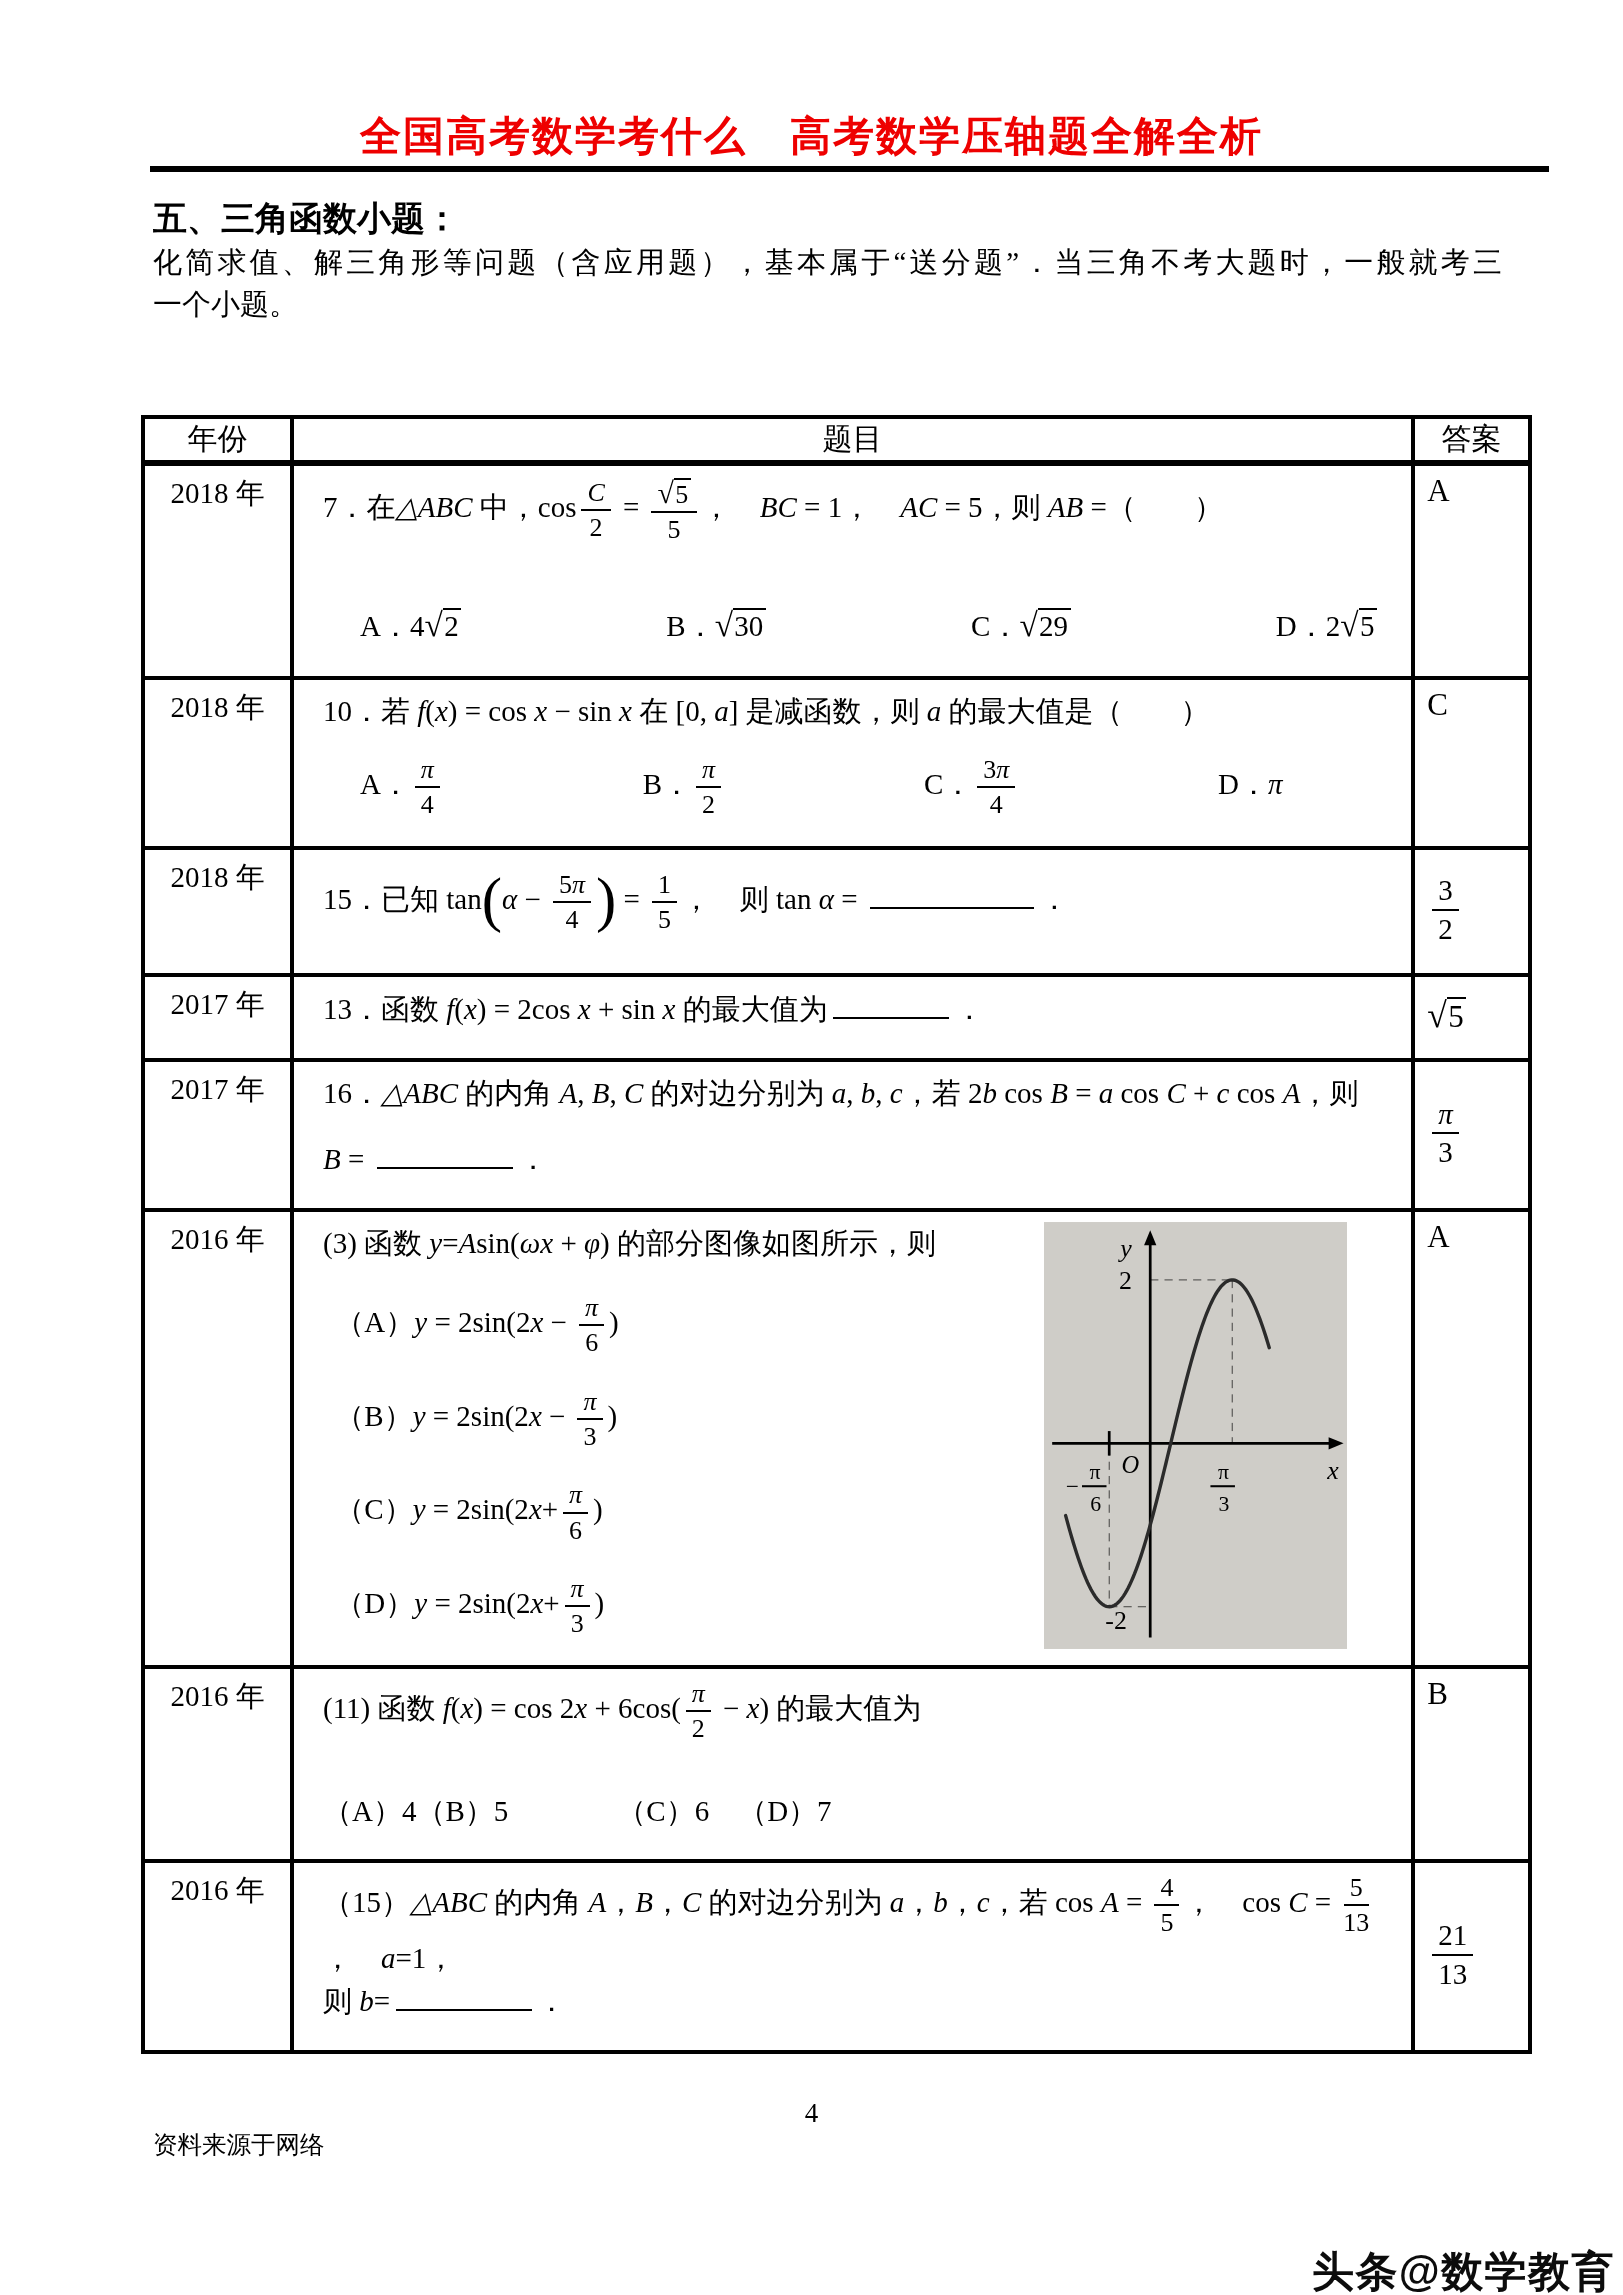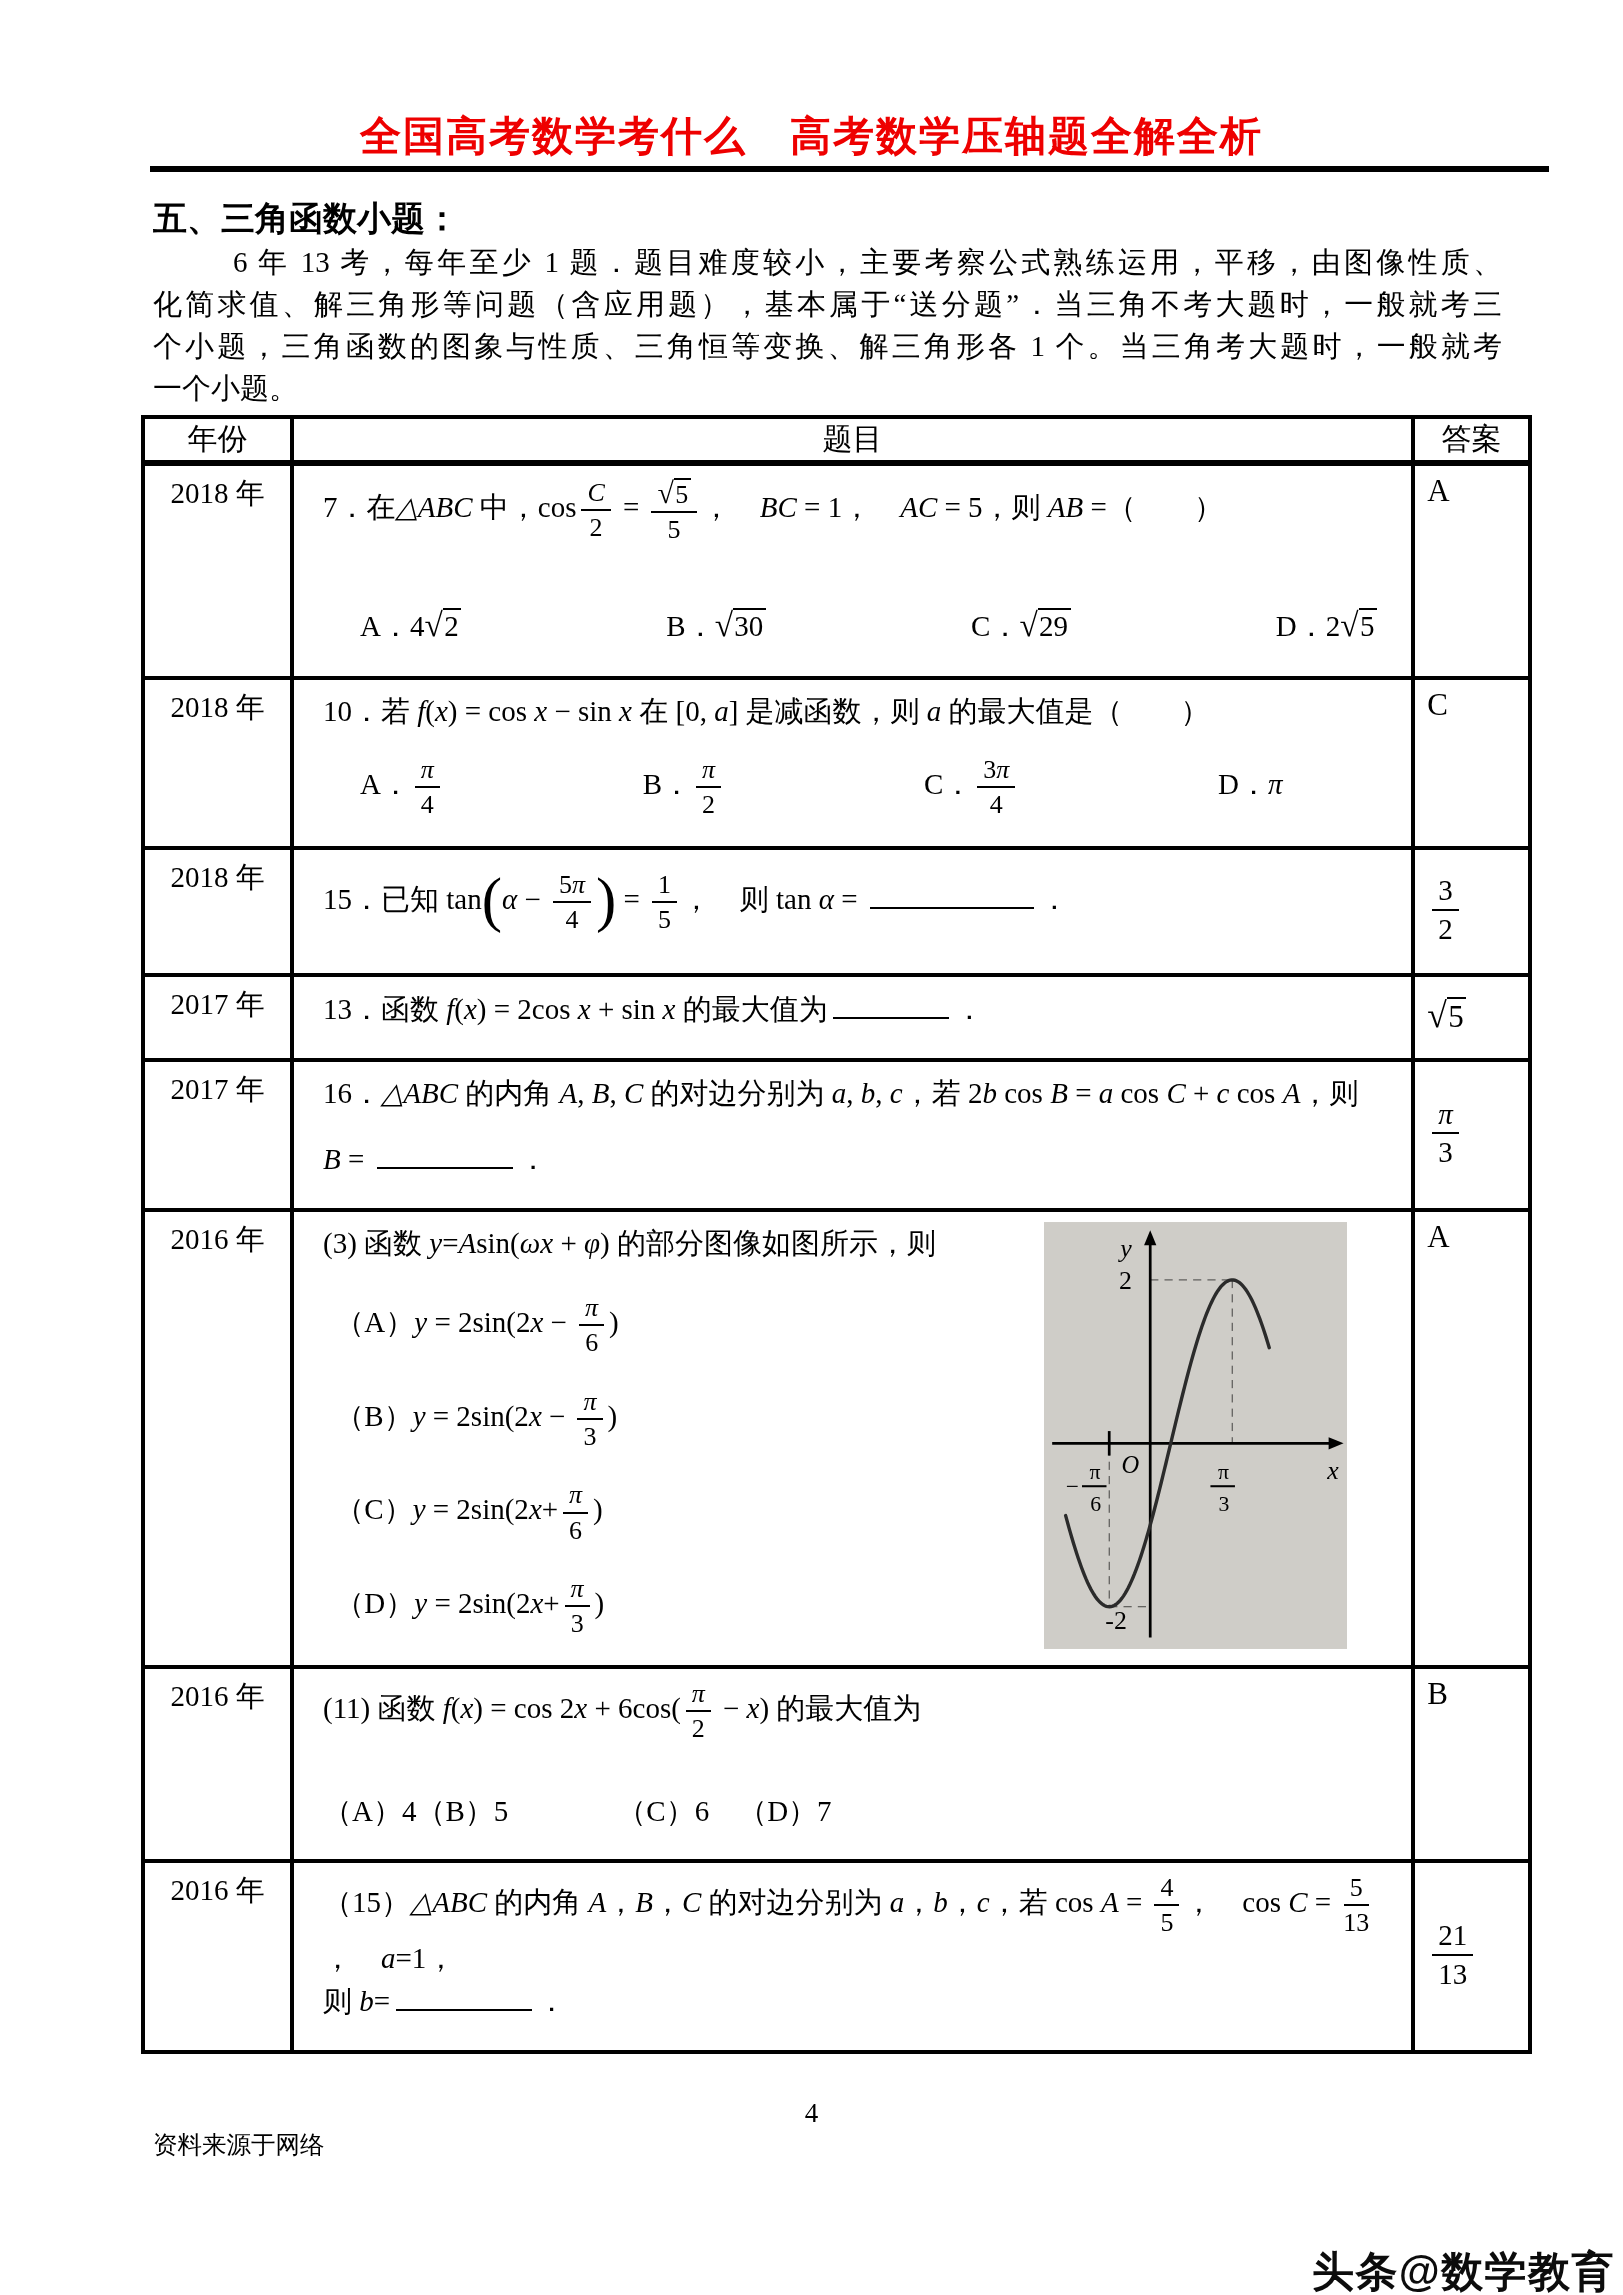--- a/index.html
+++ b/index.html
@@ -66,23 +66,21 @@
 <body>
 
 <div class="page">
 
   <div class="doc-title" style="color: rgb(238, 0, 0);">全国高考数学考什么　高考数学压轴题全解全析</div>
   <div class="head-rule"></div>
 
   <div class="section-title">五、三角函数小题：</div>
 
   <div class="intro">
-      <div class="jline first">6 年 13 考，每年至少 1 题．题目难度较小，主要考察公式熟练运用，平移，由图像性质、</div>
       <div class="jline">化简求值、解三角形等问题（含应用题），基本属于“送分题”．当三角不考大题时，一般就考三</div>
-      <div class="jline">个小题，三角函数的图象与性质、三角恒等变换、解三角形各 1 个。当三角考大题时，一般就考</div>
       <div class="jline last">一个小题。</div>
     </div>
 
   <table class="doc-table">
     <colgroup>
       <col style="width:149px">
         <col style="width:1121px">
         <col style="width:117px">
     </colgroup>
     <thead>

